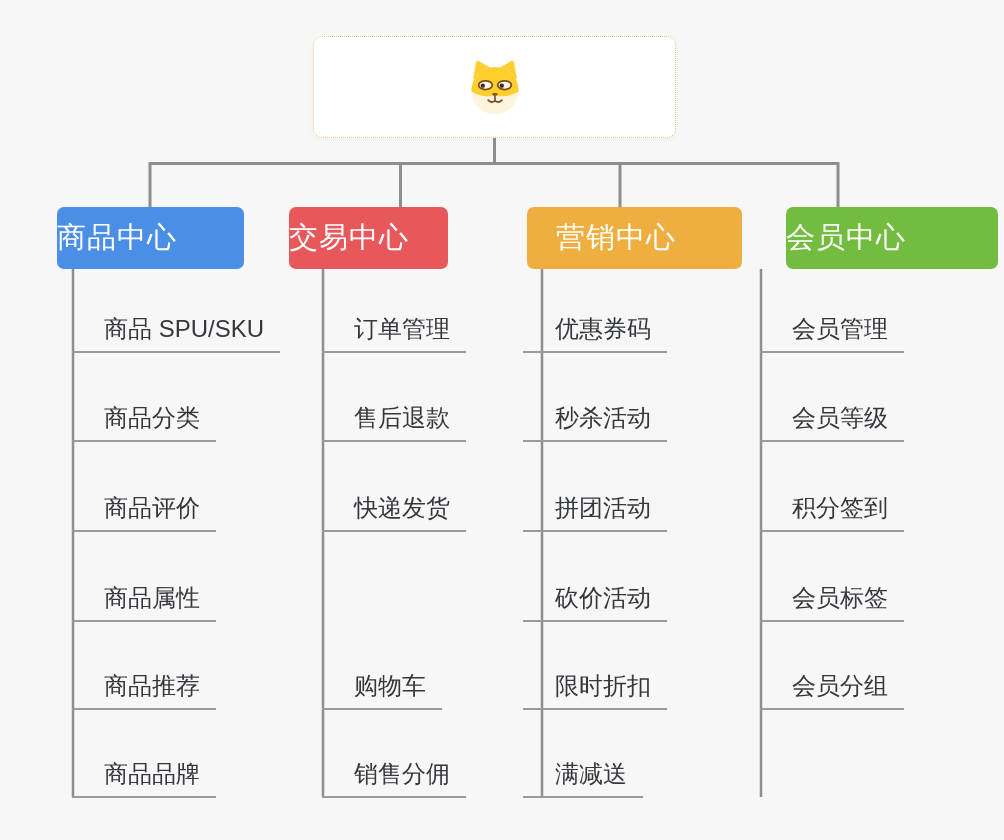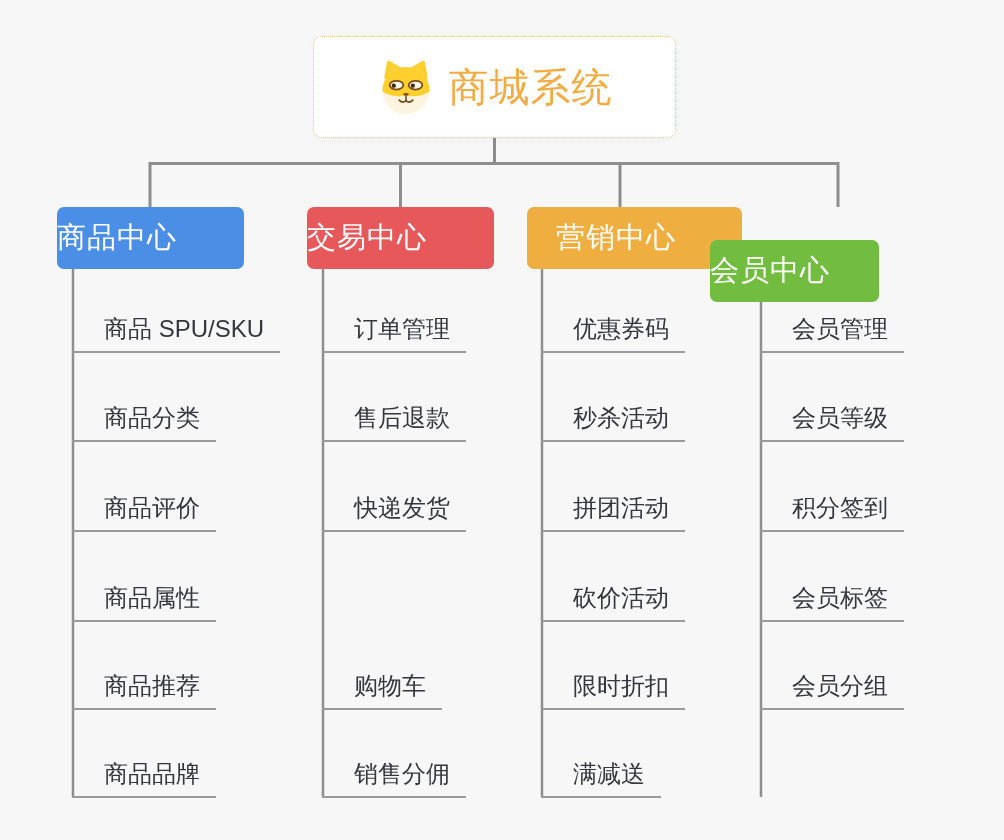--- a/index.html
+++ b/index.html
@@ -12,30 +12,30 @@
         border:1px dotted #F2C181;border-radius:9px;box-sizing:border-box;
         display:flex;align-items:center;justify-content:center;gap:14px;
         box-shadow:0 2px 6px rgba(0,0,0,0.03);}
   .root-title{font-size:40px;color:#F2AC44;letter-spacing:1px;}
 
   
   .branch{position:absolute;top:207px;height:62px;border-radius:7px;
           display:flex;align-items:center;justify-content:flex-start;
           color:#FFFFFF;font-size:29px;letter-spacing:1px;}
   .branch.b0{left:57px;width:187px;}
-  .branch.b1{left:307px;width:187px;}
+  .branch.b1{left:289px;width:159px;}
   .branch.b2{left:527px;width:186px;}
-  .branch.b3{left:710px;width:169px;margin-top:33px;}
+  .branch.b3{left:786px;width:212px;}
 
   
   .leaf{position:absolute;height:38px;padding:0 16px 6px 32px;
         border-bottom:2px solid #9A9A9A;
         display:flex;align-items:flex-end;white-space:nowrap;
         font-size:24px;color:#34373C;}
-  .c0{left:72px;}  .c1{left:322px;} .c2{left:541px;} .c3{left:760px;}
+  .c0{left:72px;}  .c1{left:322px;} .c2{left:523px;} .c3{left:760px;}
   .r0{top:307px;} .r1{top:396px;} .r2{top:486px;} .r3{top:576px;} .r4{top:664px;} .r5{top:752px;}
 </style>
 </head>
 <body>
 
 <div class="canvas">
 
   <svg class="connectors" viewBox="0 0 1004 840" xmlns="http://www.w3.org/2000/svg">
     <g stroke="#8E8E8E" stroke-width="3" fill="none">
       <path d="M494.5 138 L494.5 163.5"></path>
@@ -64,21 +64,20 @@
         <ellipse cx="21.5" cy="30" rx="7.5" ry="4.8" fill="#FFF8E6" stroke="#7A4E21" stroke-width="2"></ellipse>
         <circle cx="18.5" cy="30.5" r="2.4" fill="#45290C"></circle>
         <ellipse cx="42.5" cy="30" rx="7.5" ry="4.8" fill="#FFF8E6" stroke="#7A4E21" stroke-width="2"></ellipse>
         <circle cx="39.5" cy="30.5" r="2.4" fill="#45290C"></circle>
 
         <path d="M28.5 39.5 Q32 37.8 35.5 39.5 Q32 44.5 28.5 39.5 Z" fill="#7A4E21"></path>
         <path d="M32 42.5 L32 47" stroke="#7A4E21" stroke-width="1.8" stroke-linecap="round" fill="none"></path>
         <path d="M24.5 46.5 Q28.2 50.5 32 47 Q35.8 50.5 39.5 46.5" stroke="#7A4E21" stroke-width="2" stroke-linecap="round" fill="none"></path>
       </svg>
     </span>
-    <span class="root-title">商城系统</span>
   </div>
 
   <div class="branch b0" style="background: rgb(74, 142, 230);">
     <span>商品中心</span>
   </div>
   <div class="branch b1" style="background: rgb(230, 88, 90);">
     <span>交易中心</span>
   </div>
   <div class="branch b2" style="background: rgb(239, 175, 64); padding-left: 29px;">
     <span>营销中心</span>

